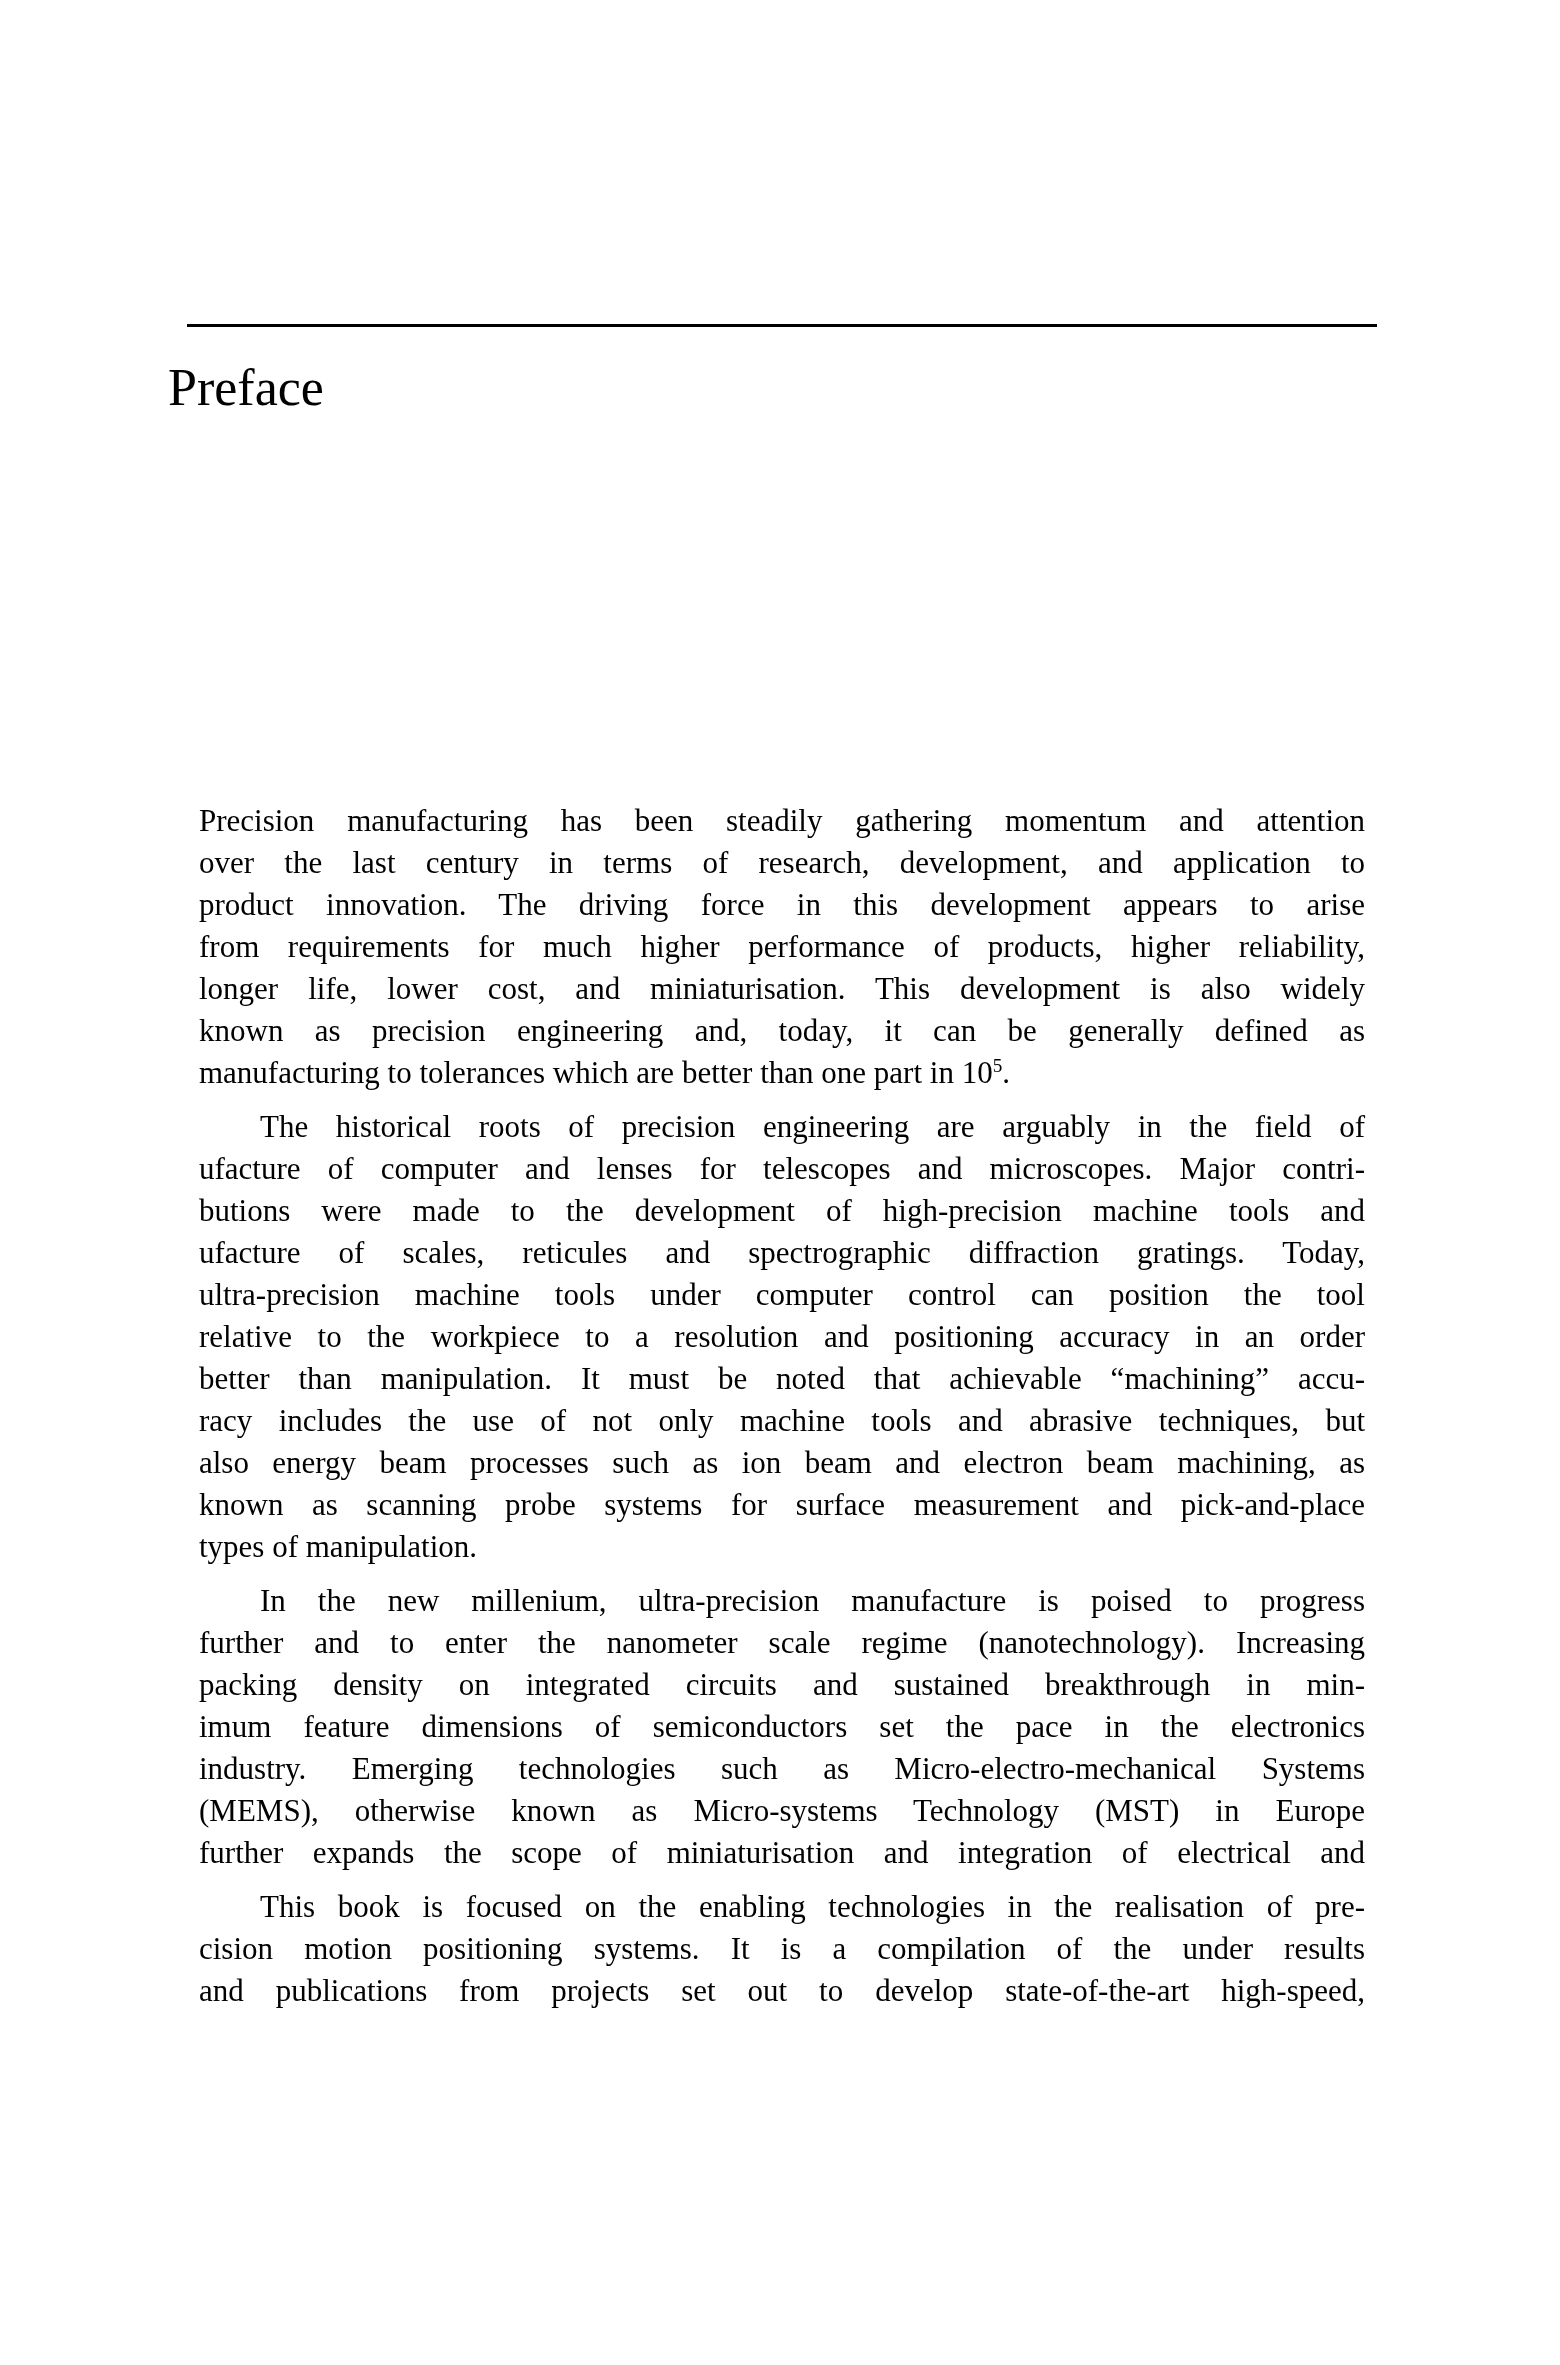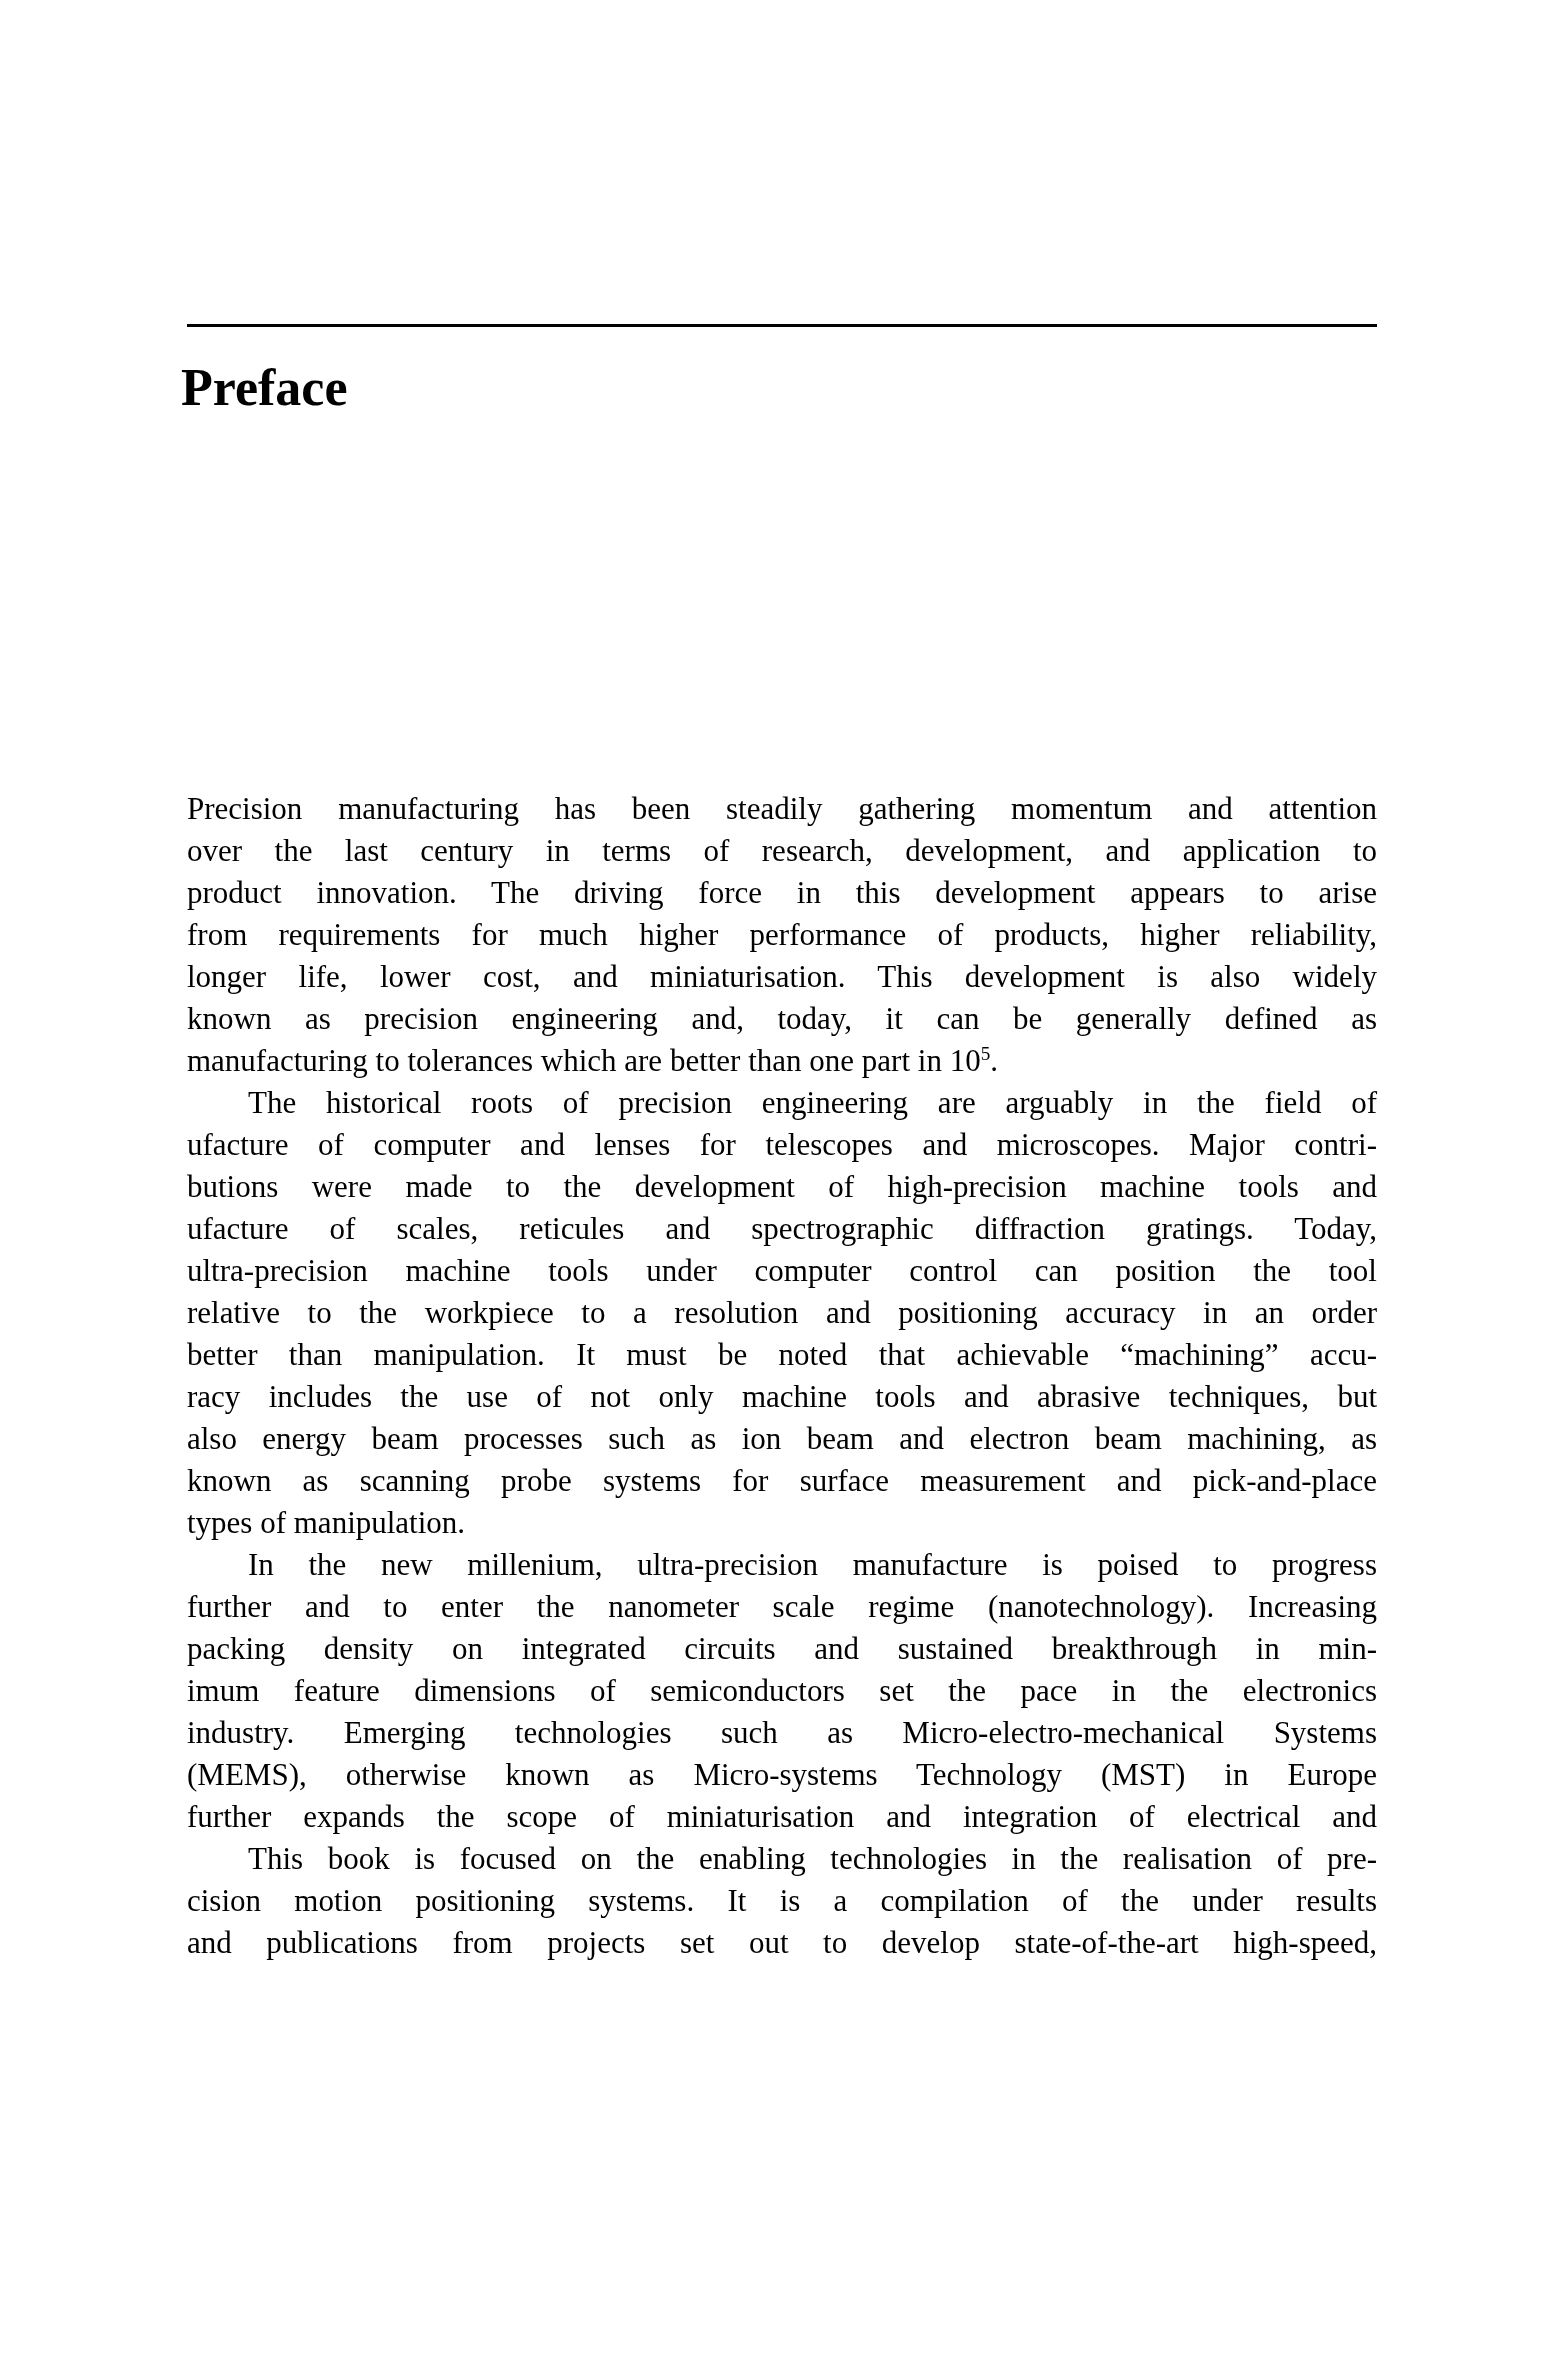--- a/index.html
+++ b/index.html
@@ -19,39 +19,39 @@
   .chapter-rule {
     position: absolute;
     left: 187px;
     top: 324px;
     width: 1190px;
     height: 3.4px;
     background: #000000;
   }
   .heading {
     position: absolute;
-    left: 181px;
+    left: 168px;
     top: 359px;
     margin: 0;
     font-size: 52px;
     line-height: 1.1;
-    font-weight: 700;
+    font-weight: 400;
     color: #000000;
   }
   .body-text {
     position: absolute;
     left: 187px;
     top: 788px;
     width: 1190px;
     font-size: 31px;
     line-height: 42px;
     color: #000000;
   }
   .para {
-    margin: 0;
+    margin: 12px;
     padding: 0;
   }
   .line {
     text-align: justify;
     text-align-last: justify;
   }
   .line.endline {
     text-align-last: left;
   }
   .line.indent {

